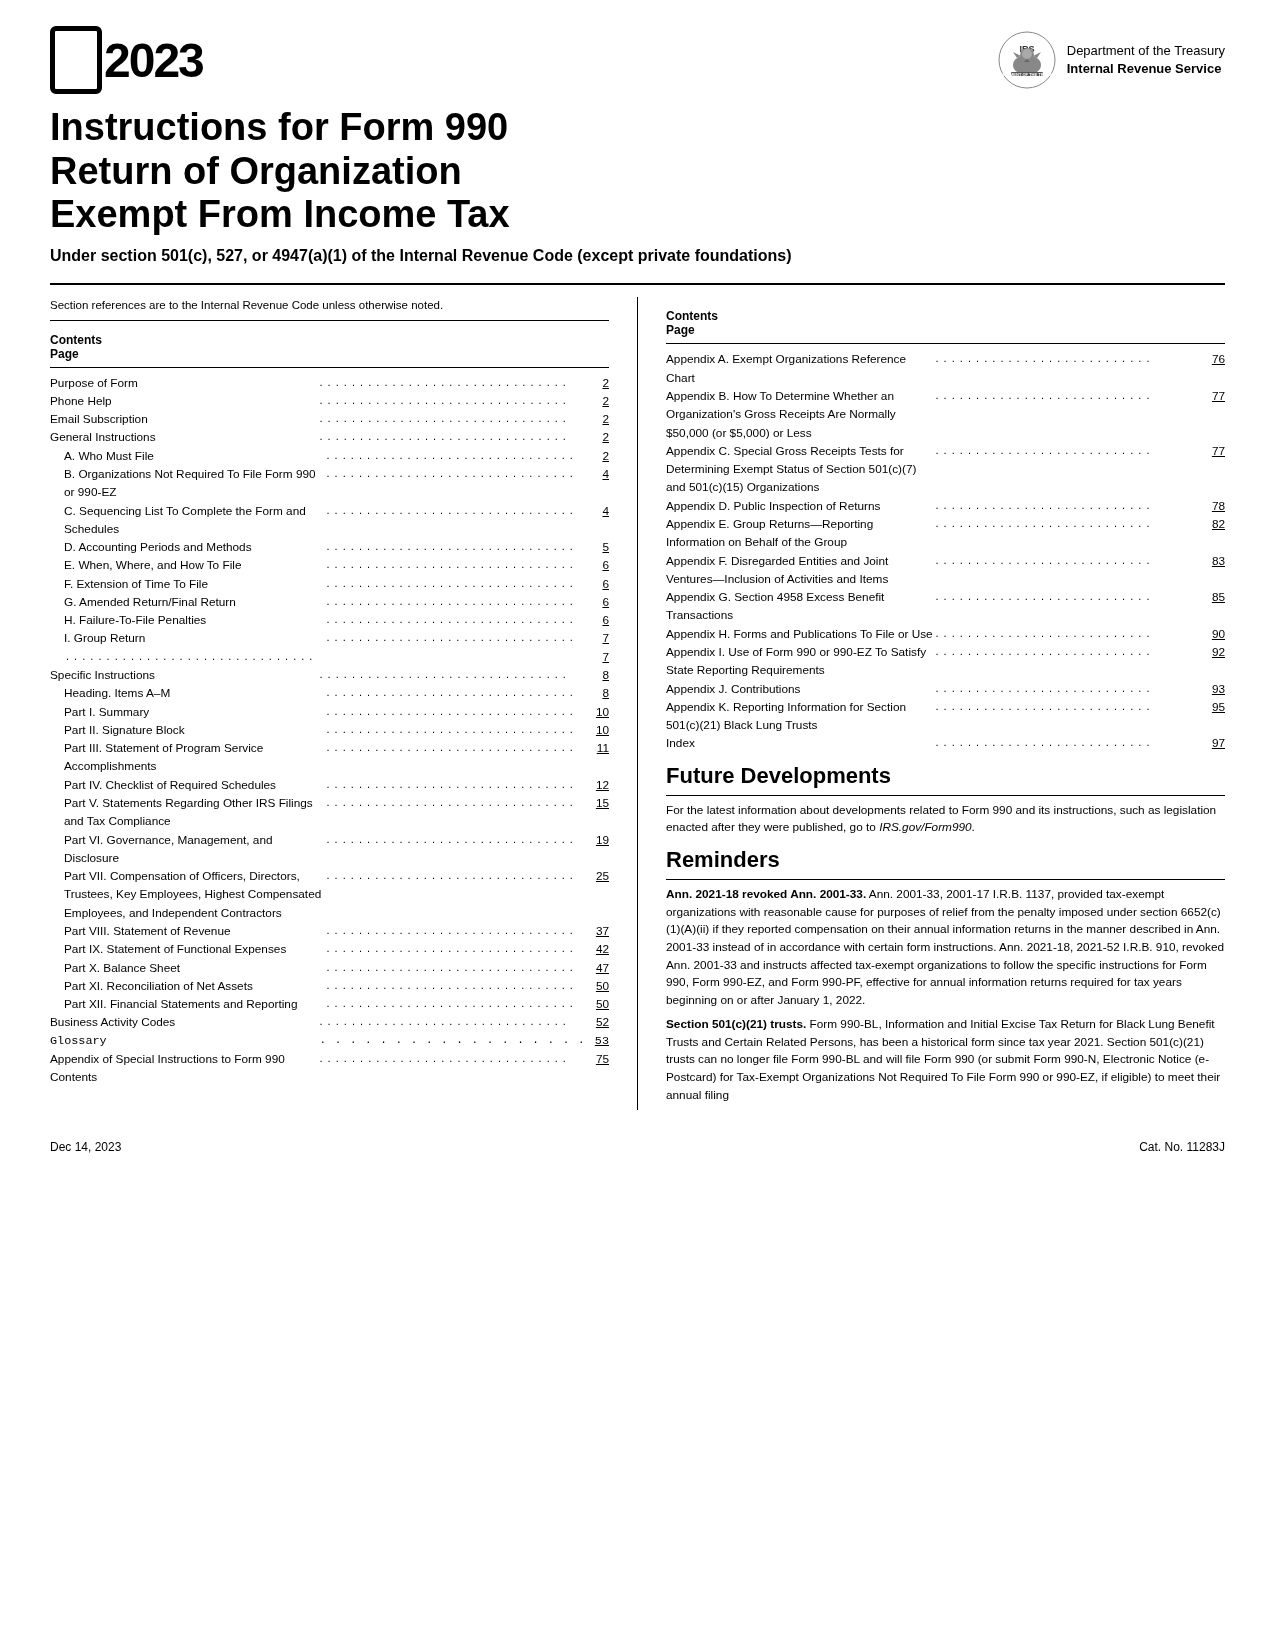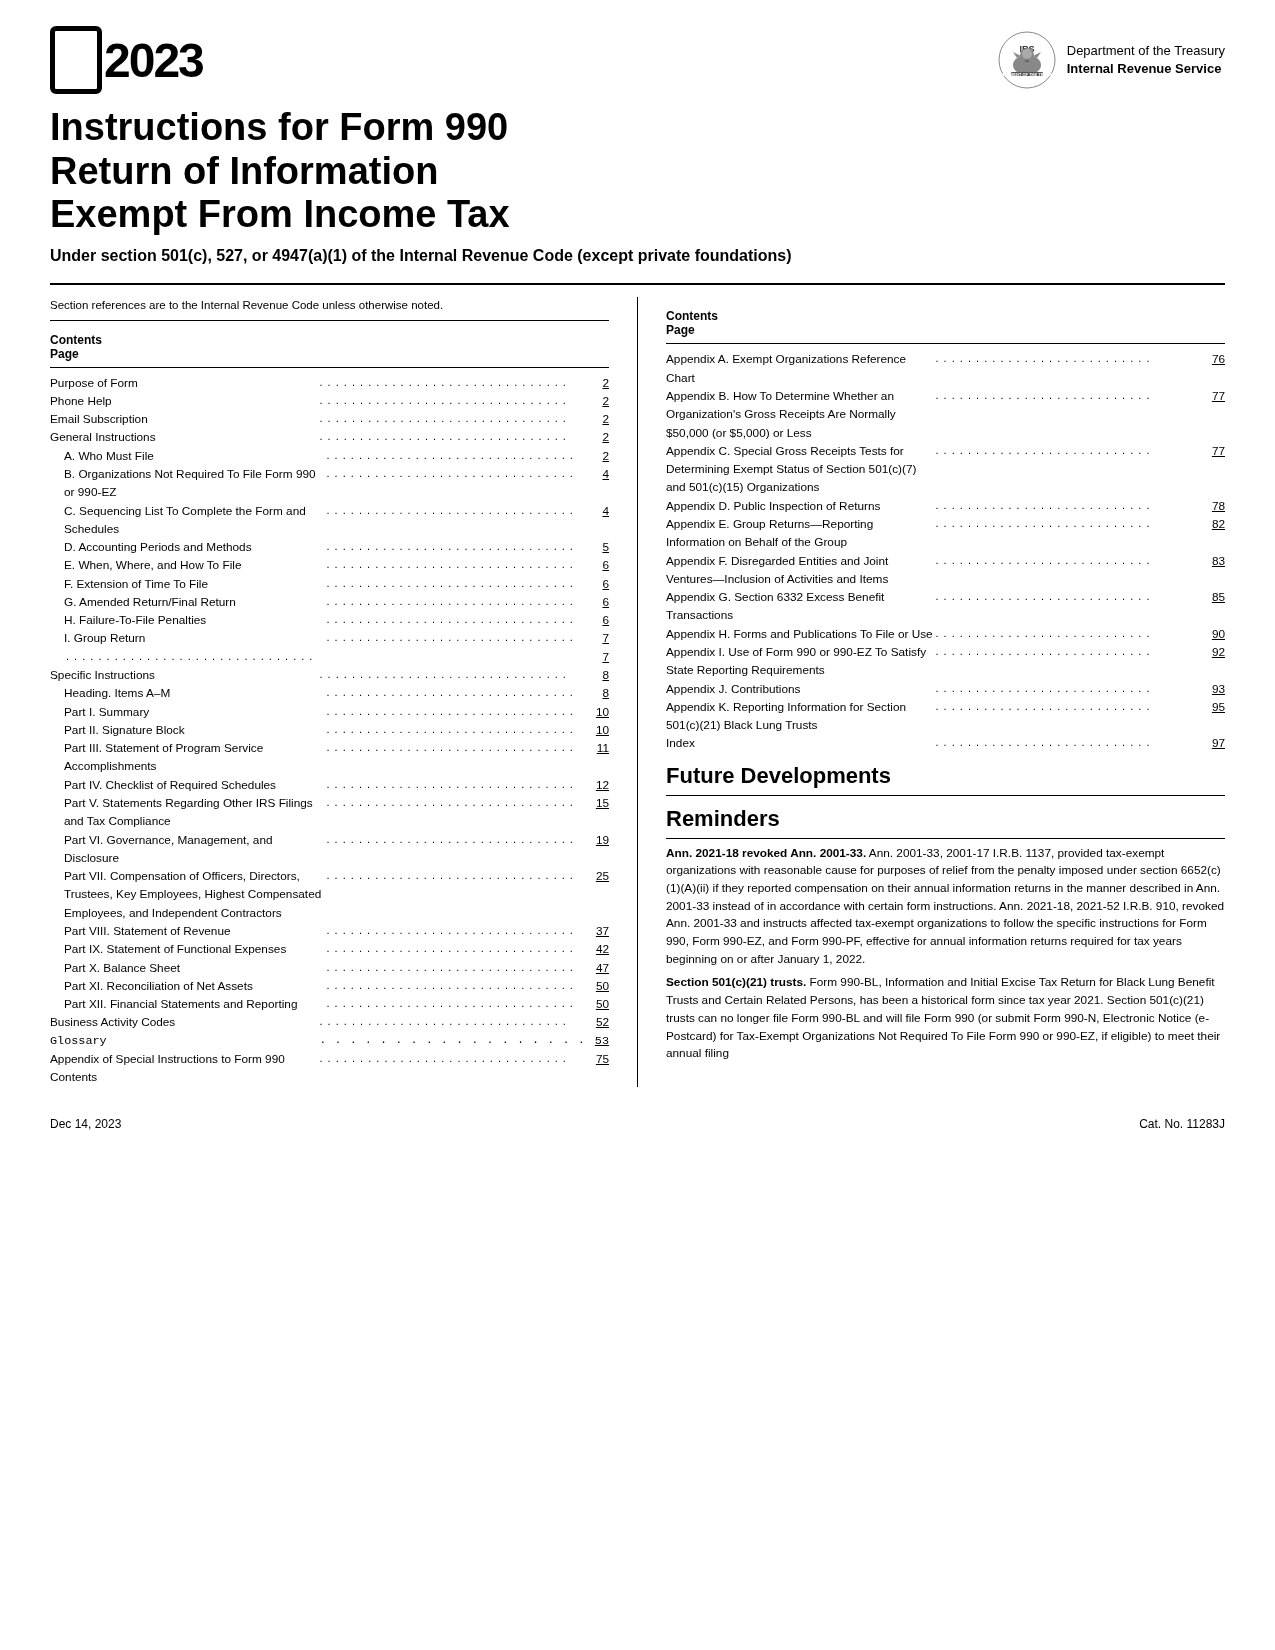--- a/index.html
+++ b/index.html
@@ -187,21 +187,21 @@
     </svg>
     <div class="irs-text">
       <div class="dept">Department of the Treasury</div>
       <div class="irs-bold">Internal Revenue Service</div>
     </div>
   </div>
 </div>
 
 <div class="form-title">
   <span>Instructions for Form 990</span><br>
-  <span>Return of Information</span><br>
+  <span>Return of Organization</span><br>
   <span>Exempt From Income Tax</span>
 </div>
 
 <div class="subtitle">Under section 501(c), 527, or 4947(a)(1) of the Internal Revenue Code (except private foundations)</div>
 
 <hr class="thick">
 
 <div class="main-content">
   <div class="left-col">
     <div class="section-note">Section references are to the Internal Revenue Code unless otherwise noted.</div>
@@ -402,21 +402,21 @@
           <span class="toc-label">Appendix E. Group Returns—Reporting Information on Behalf of the Group</span>
           <span class="toc-dots" style="font-size: 11px; letter-spacing: 1px;"> . . . . . . . . . . . . . . . . . . . . . . . . . . .</span>
           <span class="toc-page">82</span>
         </div>
         <div class="toc-item">
           <span class="toc-label">Appendix F. Disregarded Entities and Joint Ventures—Inclusion of Activities and Items</span>
           <span class="toc-dots" style="font-size: 11px; letter-spacing: 1px;"> . . . . . . . . . . . . . . . . . . . . . . . . . . .</span>
           <span class="toc-page">83</span>
         </div>
         <div class="toc-item">
-          <span class="toc-label">Appendix G. Section 6332 Excess Benefit Transactions</span>
+          <span class="toc-label">Appendix G. Section 4958 Excess Benefit Transactions</span>
           <span class="toc-dots" style="font-size: 11px; letter-spacing: 1px;"> . . . . . . . . . . . . . . . . . . . . . . . . . . .</span>
           <span class="toc-page">85</span>
         </div>
         <div class="toc-item">
           <span class="toc-label">Appendix H. Forms and Publications To File or Use</span>
           <span class="toc-dots" style="font-size: 11px; letter-spacing: 1px;"> . . . . . . . . . . . . . . . . . . . . . . . . . . .</span>
           <span class="toc-page">90</span>
         </div>
         <div class="toc-item">
           <span class="toc-label">Appendix I. Use of Form 990 or 990-EZ To Satisfy State Reporting Requirements</span>
@@ -435,20 +435,23 @@
         </div>
         <div class="toc-item">
           <span class="toc-label">Index</span>
           <span class="toc-dots" style="font-size: 11px; letter-spacing: 1px;"> . . . . . . . . . . . . . . . . . . . . . . . . . . .</span>
           <span class="toc-page">97</span>
         </div>
       </div>
 
     <div class="future-dev-title">Future Developments</div>
     <hr class="thin">
+    <div class="body-text">
+      For the latest information about developments related to Form 990 and its instructions, such as legislation enacted after they were published, go to <span class="link-text">IRS.gov/Form990</span>.
+    </div>
 
     <div class="reminders-title">Reminders</div>
     <hr class="thin">
     <div class="body-text">
       <strong>Ann. 2021-18 revoked Ann. 2001-33.</strong><span> Ann. 2001-33, 2001-17 I.R.B. 1137, provided tax-exempt organizations with reasonable cause for purposes of relief from the penalty imposed under section 6652(c)(1)(A)(ii) if they reported compensation on their annual information returns in the manner described in Ann. 2001-33 instead of in accordance with certain form instructions. Ann. 2021-18, 2021-52 I.R.B. 910, revoked Ann. 2001-33 and instructs affected tax-exempt organizations to follow the specific instructions for Form 990, Form 990-EZ, and Form 990-PF, effective for annual information returns required for tax years beginning on or after January 1, 2022.</span>
     </div>
     <div class="body-text">
       <strong>Section 501(c)(21) trusts.</strong><span> Form 990-BL, Information and Initial Excise Tax Return for Black Lung Benefit Trusts and Certain Related Persons, has been a historical form since tax year 2021. Section 501(c)(21) trusts can no longer file Form 990-BL and will file Form 990 (or submit Form 990-N, Electronic Notice (e-Postcard) for Tax-Exempt Organizations Not Required To File Form 990 or 990-EZ, if eligible) to meet their annual filing</span>
     </div>
   </div>

